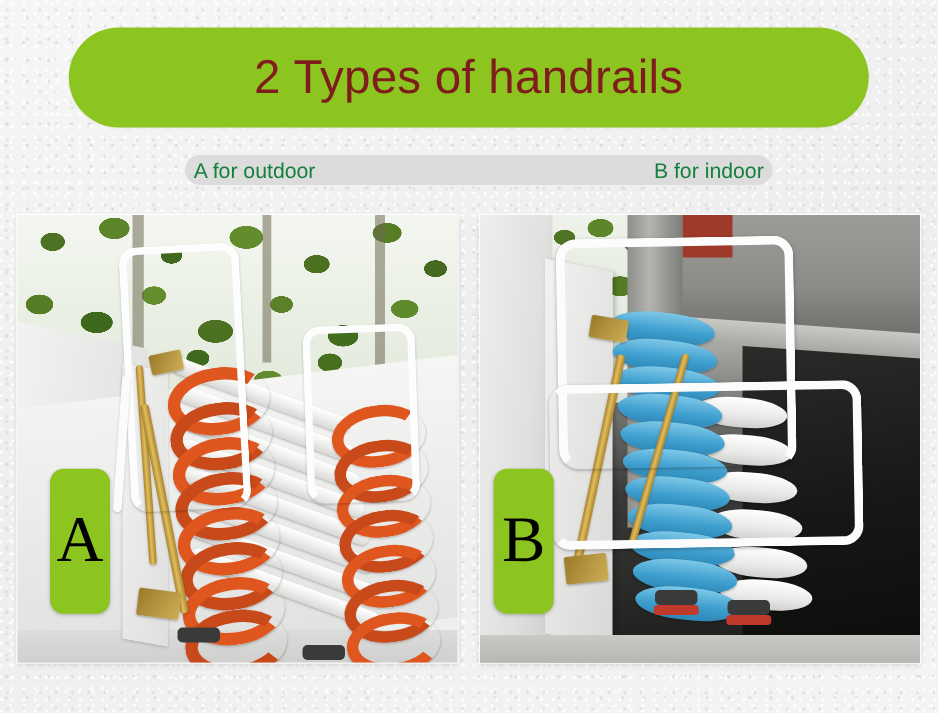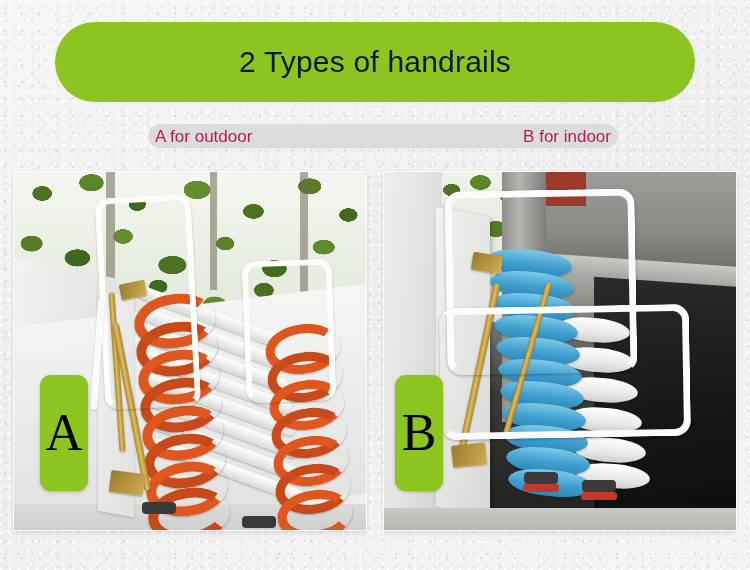--- a/index.html
+++ b/index.html
@@ -38,22 +38,22 @@
     width: 640px;
     height: 80px;
     background: #8cc520;
     border-radius: 42px;
     display: flex;
     align-items: center;
     justify-content: center;
     box-shadow: 0 1px 2px rgba(0,0,0,.06);
   }
   .title-text {
-    color: #0f172a;
-    font-size: 30px;
+    color: #7f1d1d;
+    font-size: 38px;
     font-weight: 400;
     letter-spacing: .2px;
     line-height: 1;
     white-space: nowrap;
   }
 
   
   .subtitle-strip {
     position: absolute;
     left: 148px;
@@ -61,21 +61,21 @@
     width: 470px;
     height: 24px;
     background: #dcdcdc;
     border-radius: 12px;
     display: flex;
     align-items: center;
     justify-content: space-between;
   }
   .subtitle-text {
     font-size: 17px;
-    color: #be185d;
+    color: #15803d;
     line-height: 1;
     white-space: nowrap;
   }
   .subtitle-left  { padding-left: 7px; }
   .subtitle-right { padding-right: 7px; }
 
   
   .photo {
     position: absolute;
     top: 172px;

